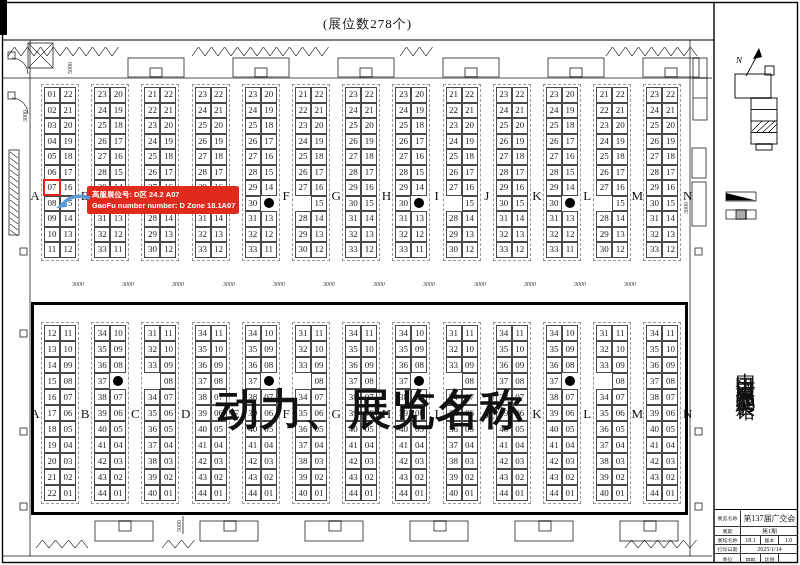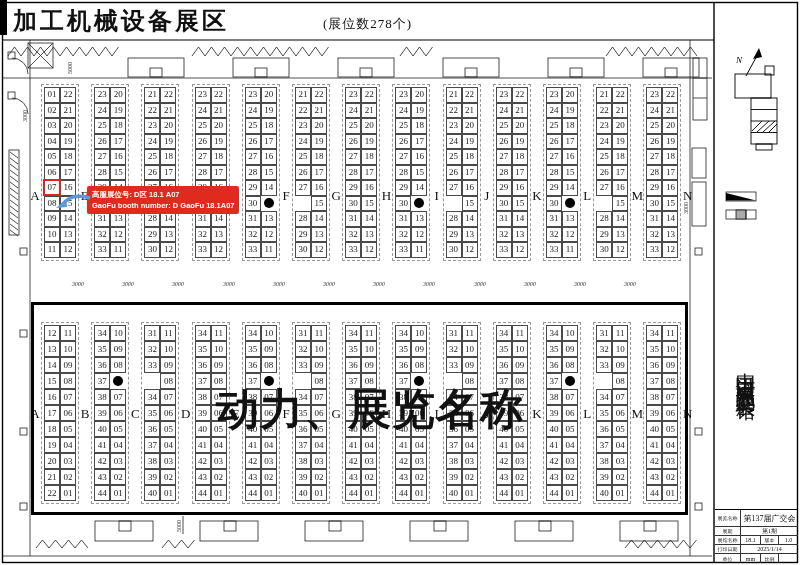--- a/index.html
+++ b/index.html
@@ -44,21 +44,20 @@
            align-items:center;justify-content:center;overflow:hidden;white-space:nowrap;}
   .tb-lab{font-size:5px;color:#222;}
   svg{position:absolute;left:0;top:0;z-index:1;}
   #arrow-svg{left:56px;top:192px;z-index:9;}
 </style>
 </head>
 <body>
 
 <div id="page">
 
-  <div class="abs htitle">加工机械设备展区</div>
   <div class="abs hnote">(展位数278个)</div>
 
   <svg id="deco" width="800" height="565" viewBox="0 0 800 565">
 
     <rect x="2.5" y="2.5" width="795" height="560" fill="none" stroke="#000" stroke-width="1.4"></rect>
     <line x1="2" y1="40" x2="714" y2="40" stroke="#000" stroke-width="1.2"></line>
     <line x1="714" y1="2" x2="714" y2="563" stroke="#000" stroke-width="1.4"></line>
 
     <g stroke="#222" stroke-width="0.8" fill="none">
       <line x1="2" y1="78" x2="712" y2="78"></line>
@@ -822,22 +821,22 @@
       <div style="left: 508px; top: 291px; width: 7px; height: 7px; background: rgb(0, 0, 0); z-index: 3;"></div>
       <div style="left: 643px; top: 291px; width: 7px; height: 7px; background: rgb(0, 0, 0); z-index: 3;"></div>
     </div>
 
   <div id="hall-rect" class="abs"></div>
 
   <div id="big-label" class="abs">动力、展览名称</div>
 
   <div id="highlight" class="abs"></div>
   <div id="callout" class="abs">
-    <div>高服展位号: D区 18.1 A07</div>
-    <div>GaoFu booth number: D GaoFu 18.1A07</div>
+    <div>高服展位号: D区 24.2 A07</div>
+    <div>GaoFu number number: D Zone 18.1A07</div>
   </div>
   <svg id="arrow-svg" width="36" height="24" viewBox="0 0 36 24">
     <path d="M34,6 C22,2 12,5 7,12" stroke="#5b9bd5" stroke-width="3.5" fill="none"></path>
     <polygon points="0,16 10,7 11,15" fill="#5b9bd5"></polygon>
   </svg>
 
 
   <div id="hall-title" class="abs">中国进出口商品交易会展馆</div>
 
   <div id="tblock" class="abs">

